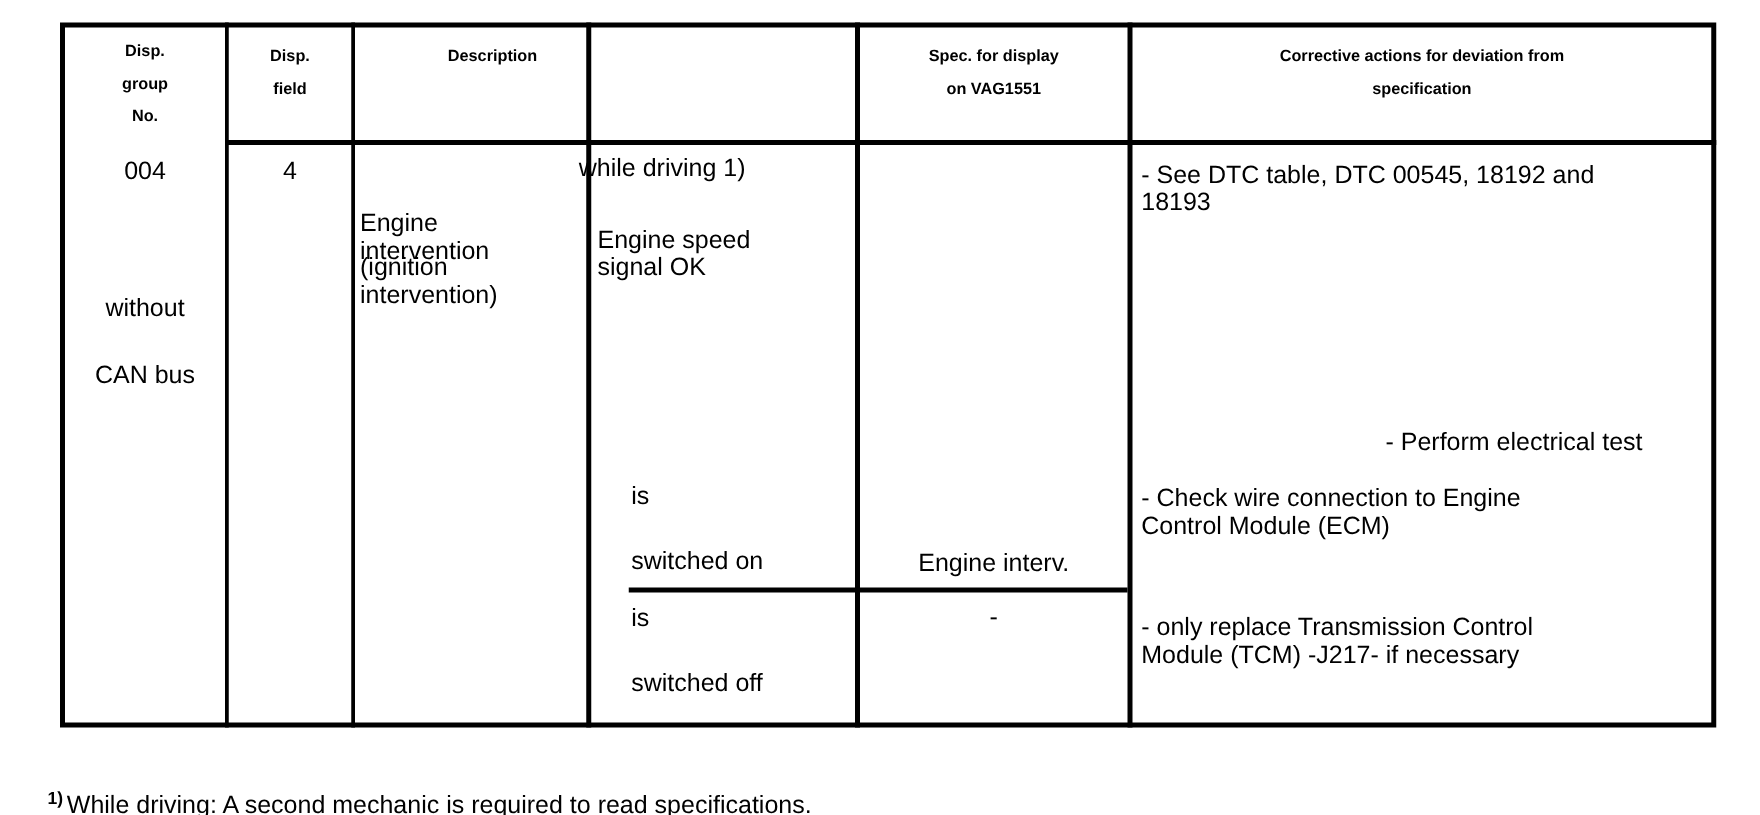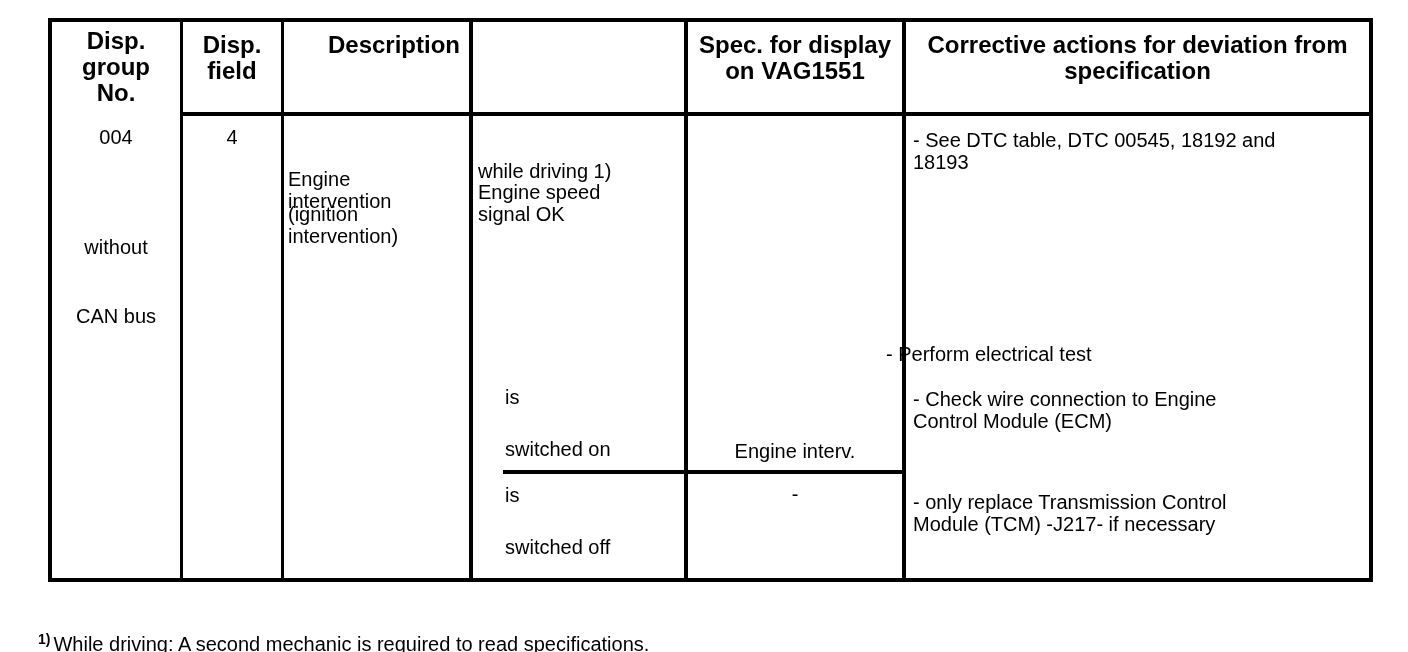--- a/index.html
+++ b/index.html
@@ -20,21 +20,21 @@
   .line { position: absolute; background: #000000; }
   .frame {
     position: absolute;
     left: 48px; top: 18px;
     width: 1325px; height: 564px;
     border: 4px solid #000000;
     box-sizing: border-box;
   }
   .hdr {
     font-weight: bold;
-    font-size: 24px;
+    font-size: 13px;
     line-height: 26px;
     text-align: center;
     white-space: pre-line;
   }
   .body-txt {
     font-size: 20px;
     line-height: 22px;
     white-space: pre-line;
   }
   .ctr { text-align: center; }
@@ -72,43 +72,43 @@
   <div class="abs hdr" style="left:183px; top:32px; width:98px;">Disp.
 field</div>
   <div class="abs hdr" style="left:284px; top:32px; width:220px;">Description</div>
   <div class="abs hdr" style="left:688px; top:32px; width:214px;">Spec. for display
 on VAG1551</div>
   <div class="abs hdr" style="left:906px; top:32px; width:463px;">Corrective actions for deviation from
 specification</div>
 
   <div class="abs body-txt ctr" style="left:52px; top:126px; width:128px;text-align:center;">004</div>
   <div class="abs body-txt ctr" style="left:52px; top:236px; width:128px;">without</div>
-  <div class="abs body-txt ctr" style="left:52px; top:289px; width:128px;margin-top:16px;">CAN bus</div>
+  <div class="abs body-txt ctr" style="left:52px; top:289px; width:128px;">CAN bus</div>
 
   <div class="abs body-txt ctr" style="left:183px; top:126px; width:98px;">4</div>
 
   <div class="abs body-txt" style="left:288px; top:124px; width:178px;margin-top:44px;">Engine
 intervention</div>
   <div class="abs body-txt" style="left:288px; top:203px; width:178px;">(ignition
 intervention)</div>
 
-  <div class="abs body-txt" style="left:478px; top:124px; width:203px;margin-top:36px;">while driving 1)</div>
+  <div class="abs body-txt" style="left:463px; top:124px; width:203px;">while driving 1)</div>
   <div class="abs body-txt" style="left:478px; top:181px; width:203px;">Engine speed
 signal OK</div>
   <div class="abs body-txt" style="left:505px; top:386px; width:176px;">is</div>
   <div class="abs body-txt" style="left:505px; top:438px; width:176px;">switched on</div>
   <div class="abs body-txt" style="left:505px; top:484px; width:176px;">is</div>
   <div class="abs body-txt" style="left:505px; top:536px; width:176px;">switched off</div>
 
   <div class="abs body-txt ctr" style="left:688px; top:440px; width:214px;">Engine interv.</div>
   <div class="abs body-txt ctr" style="left:688px; top:483px; width:214px;">-</div>
 
   <div class="abs body-txt" style="left:913px; top:129px; width:452px;">- See DTC table, DTC 00545, 18192 and
 18193</div>
-  <div class="abs body-txt" style="left:886px; top:343px; width:452px;">- Perform electrical test</div>
+  <div class="abs body-txt" style="left:862px; top:343px; width:452px;text-align:right;">- Perform electrical test</div>
   <div class="abs body-txt" style="left:913px; top:388px; width:452px;">- Check wire connection to Engine
 Control Module (ECM)</div>
   <div class="abs body-txt" style="left:913px; top:491px; width:452px;">- only replace Transmission Control
 Module (TCM) -J217- if necessary</div>
 
   <div class="footnote"><span class="mark">1)</span><span>While driving: A second mechanic is required to read specifications.</span></div>
 
 </div>
 
 </body></html>

